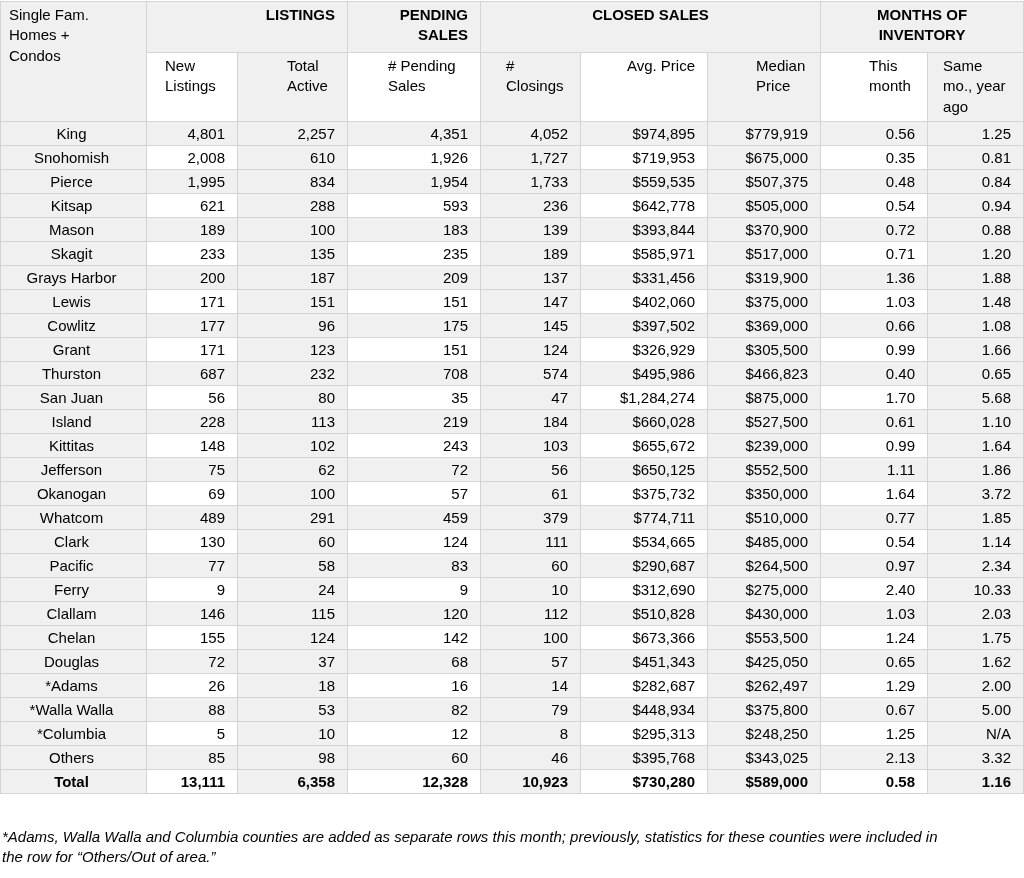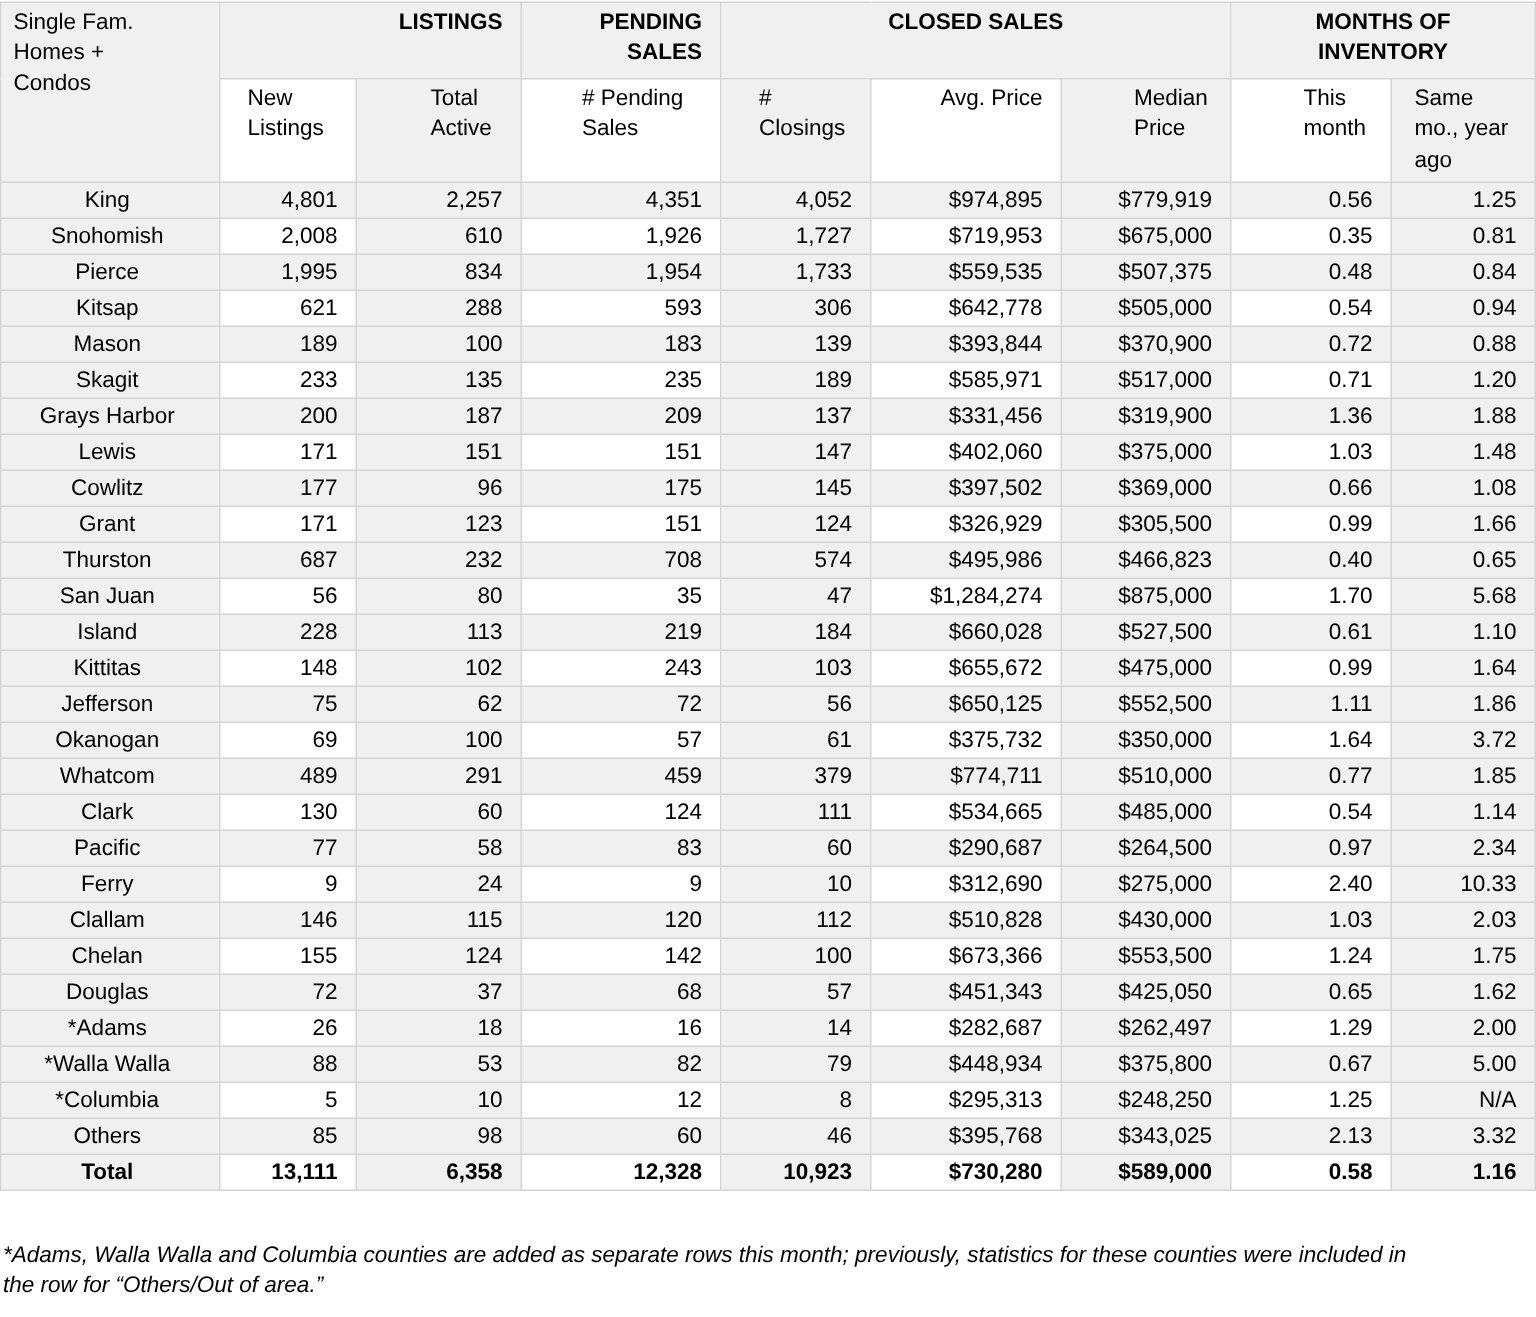--- a/index.html
+++ b/index.html
@@ -133,21 +133,21 @@
         <td class="num stripe">$559,535</td>
         <td class="num stripe">$507,375</td>
         <td class="num stripe">0.48</td>
         <td class="num stripe">0.84</td>
       </tr>
       <tr>
         <td class="county stripe">Kitsap</td>
         <td class="num">621</td>
         <td class="num stripe">288</td>
         <td class="num">593</td>
-        <td class="num stripe">306</td>
+        <td class="num stripe">236</td>
         <td class="num">$642,778</td>
         <td class="num stripe">$505,000</td>
         <td class="num">0.54</td>
         <td class="num stripe">0.94</td>
       </tr>
       <tr>
         <td class="county stripe">Mason</td>
         <td class="num stripe">189</td>
         <td class="num stripe">100</td>
         <td class="num stripe">183</td>
@@ -245,21 +245,21 @@
         <td class="num stripe">0.61</td>
         <td class="num stripe">1.10</td>
       </tr>
       <tr>
         <td class="county stripe">Kittitas</td>
         <td class="num">148</td>
         <td class="num stripe">102</td>
         <td class="num">243</td>
         <td class="num stripe">103</td>
         <td class="num">$655,672</td>
-        <td class="num stripe">$475,000</td>
+        <td class="num stripe">$239,000</td>
         <td class="num">0.99</td>
         <td class="num stripe">1.64</td>
       </tr>
       <tr>
         <td class="county stripe">Jefferson</td>
         <td class="num stripe">75</td>
         <td class="num stripe">62</td>
         <td class="num stripe">72</td>
         <td class="num stripe">56</td>
         <td class="num stripe">$650,125</td>

